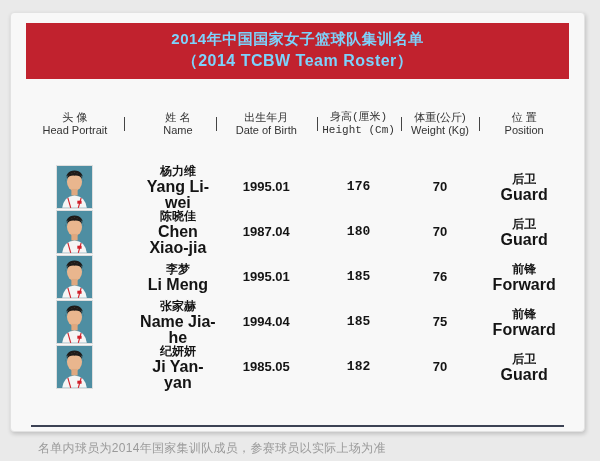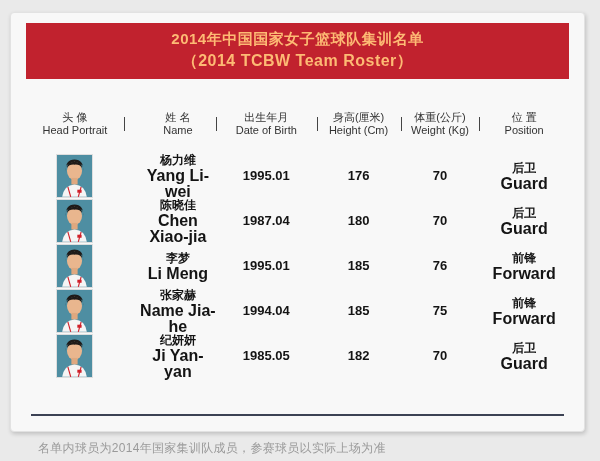--- a/index.html
+++ b/index.html
@@ -16,21 +16,21 @@
     width:575px; height:420px;
     background:#F8F8F8;
     border:1px solid #E2E2E2;
     border-radius:4px;
     box-shadow:1px 2px 4px rgba(0,0,0,0.18);
   }
   .banner {
     margin:10px 15px 0 15px;
     height:56px;
     background:#C1222E;
-    color:#fdba74;
+    color:#7dd3fc;
     text-align:center;
     display:flex;
     flex-direction:column;
     justify-content:center;
     gap:2px;
   }
   .banner .t1 { font-size:15px; font-weight:bold; letter-spacing:0.5px; }
   .banner .t2 { font-size:16px; font-weight:bold; letter-spacing:0.5px; }
   .table-area { margin:0 15px; position:relative; }
   .col-headers {
@@ -44,24 +44,24 @@
   .col-headers .en { font-size:11px; line-height:13px; }
   .vsep {
     position:absolute;
     top:6px;
     width:1px; height:14px;
     background:#444444;
   }
   .c1 { width:18%; }
   .c2 { width:17%;padding-left:16px; }
   .c3 { width:18.5%; }
-  .c4 { width:15.5%; }
+  .c4 { width:15.5%;font-family:Liberation Mono, monospace; }
   .c5 { width:14.5%; }
   .c6 { width:16.5%; }
-  .rows { margin-top:16px; }
+  .rows { margin-top:27px; }
   .player-row {
     display:flex;
     align-items:center;
     height:45px;
   }
   .player-row .cell {
     text-align:center;
     color:#141414;
     font-weight:bold;
   }

